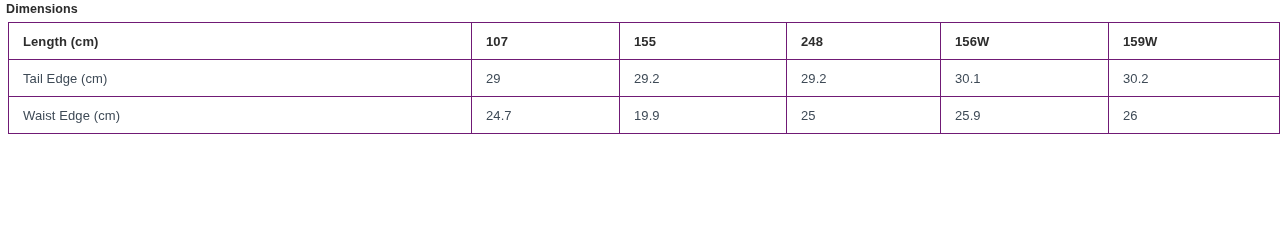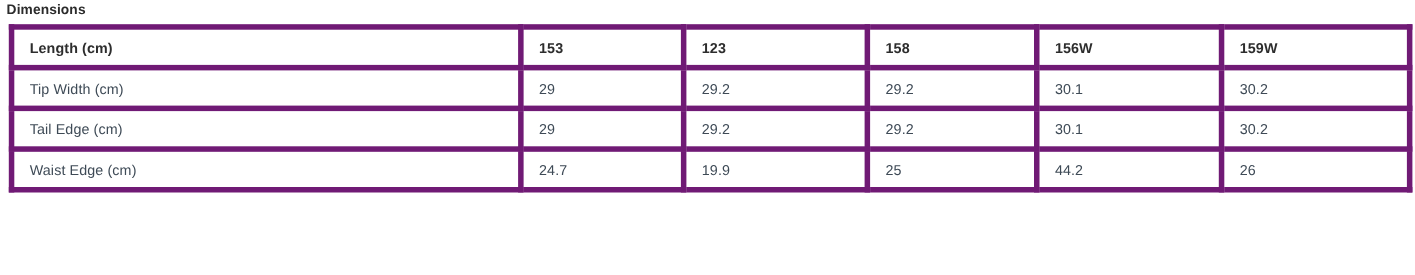--- a/index.html
+++ b/index.html
@@ -43,21 +43,21 @@
   }
   table.spec-table col.c0 { width: 463px; }
   table.spec-table col.c1 { width: 148px; }
   table.spec-table col.c2 { width: 167px; }
   table.spec-table col.c3 { width: 154px; }
   table.spec-table col.c4 { width: 168px; }
   table.spec-table col.c5 { width: 171px; }
 
   table.spec-table th,
   table.spec-table td {
-    border: 5px solid #701a75;
+    border: 1px solid #701a75;
     height: 37px;
     box-sizing: border-box;
     padding: 0 0 0 14px;
     text-align: left;
     vertical-align: middle;
     background: #ffffff;
     overflow: hidden;
     white-space: nowrap;
   }
   table.spec-table th {
@@ -89,49 +89,41 @@
         <col class="c0">
           <col class="c1">
           <col class="c2">
         <col class="c3">
           <col class="c4">
           <col class="c5">
       </colgroup>
       <thead>
         <tr>
           <th>Length (cm)</th>
-          <th>153</th>
-          <th>123</th>
-          <th>158</th>
+          <th>107</th>
+          <th>155</th>
+          <th>248</th>
           <th>156W</th>
           <th>159W</th>
         </tr>
       </thead>
       <tbody>
-        <tr>
-          <td class="row-label">Tip Width (cm)</td>
-          <td>29</td>
-          <td>29.2</td>
-          <td>29.2</td>
-          <td>30.1</td>
-          <td>30.2</td>
-        </tr>
         <tr>
           <td class="row-label">Tail Edge (cm)</td>
           <td>29</td>
           <td>29.2</td>
           <td>29.2</td>
           <td>30.1</td>
           <td>30.2</td>
         </tr>
         <tr>
           <td class="row-label">Waist Edge (cm)</td>
           <td>24.7</td>
           <td>19.9</td>
           <td>25</td>
-          <td>44.2</td>
+          <td>25.9</td>
           <td>26</td>
         </tr>
       </tbody>
     </table>
   </div>
 
 </div>
 
 </body></html>

